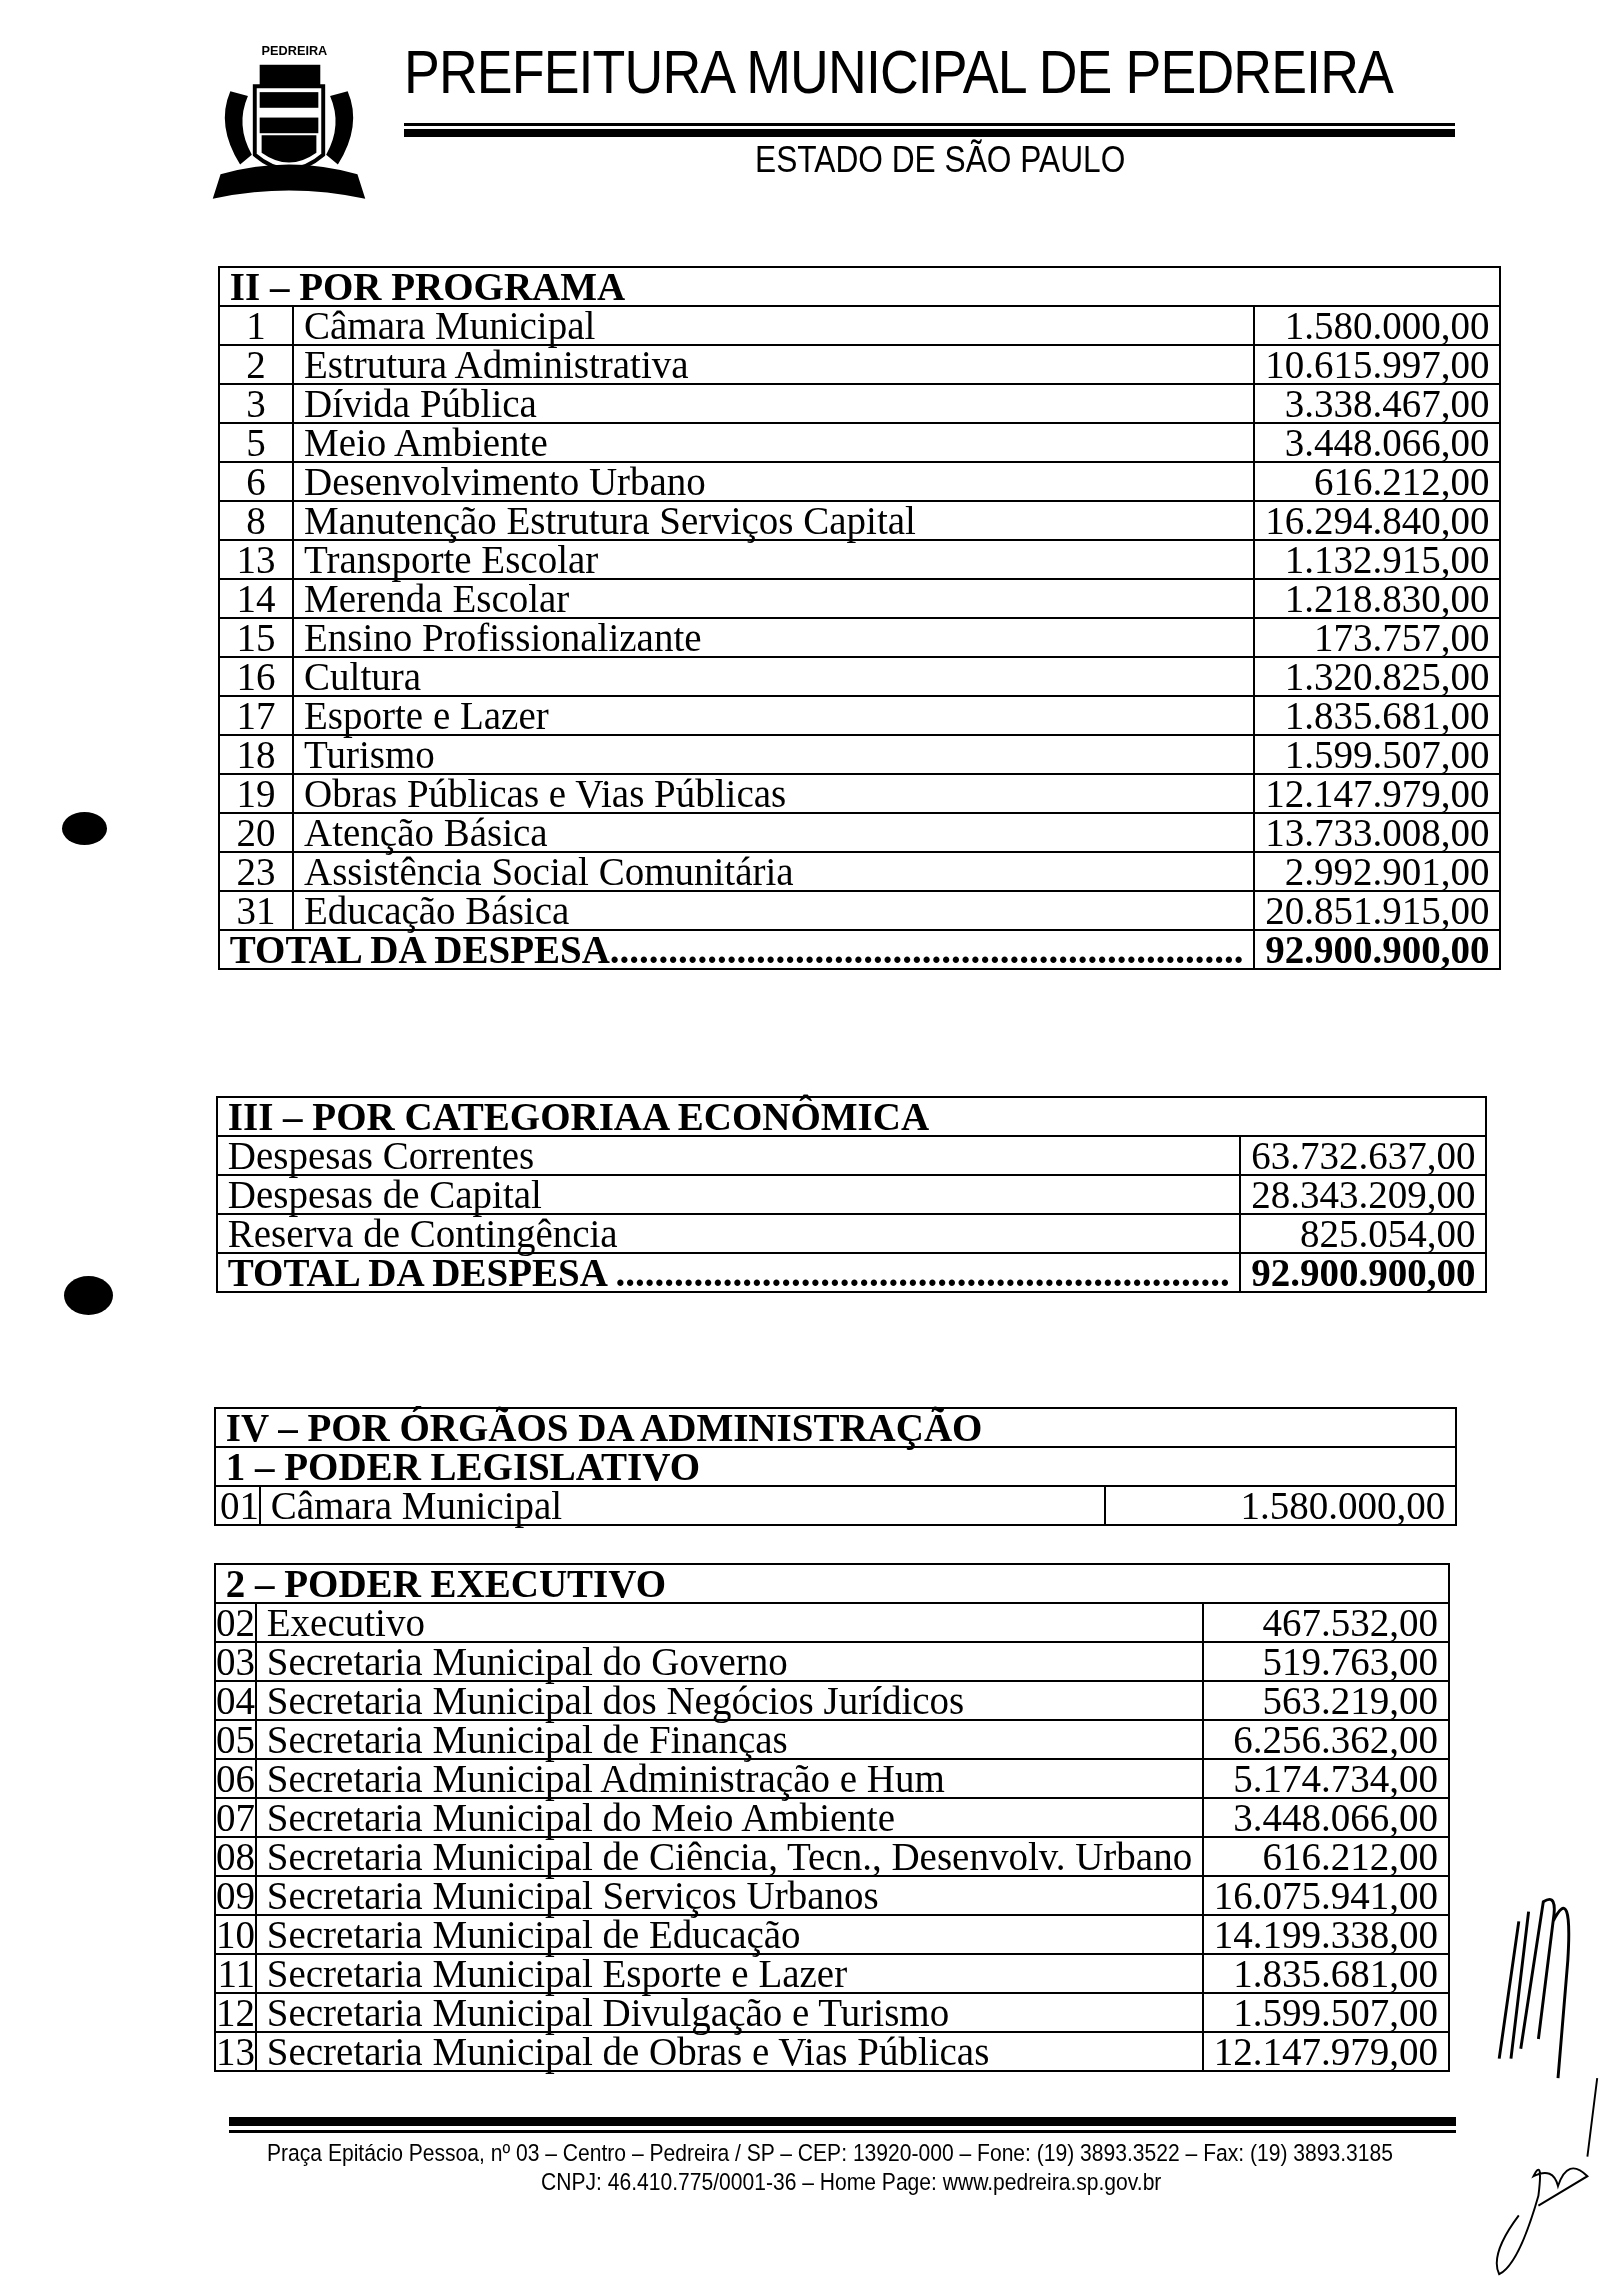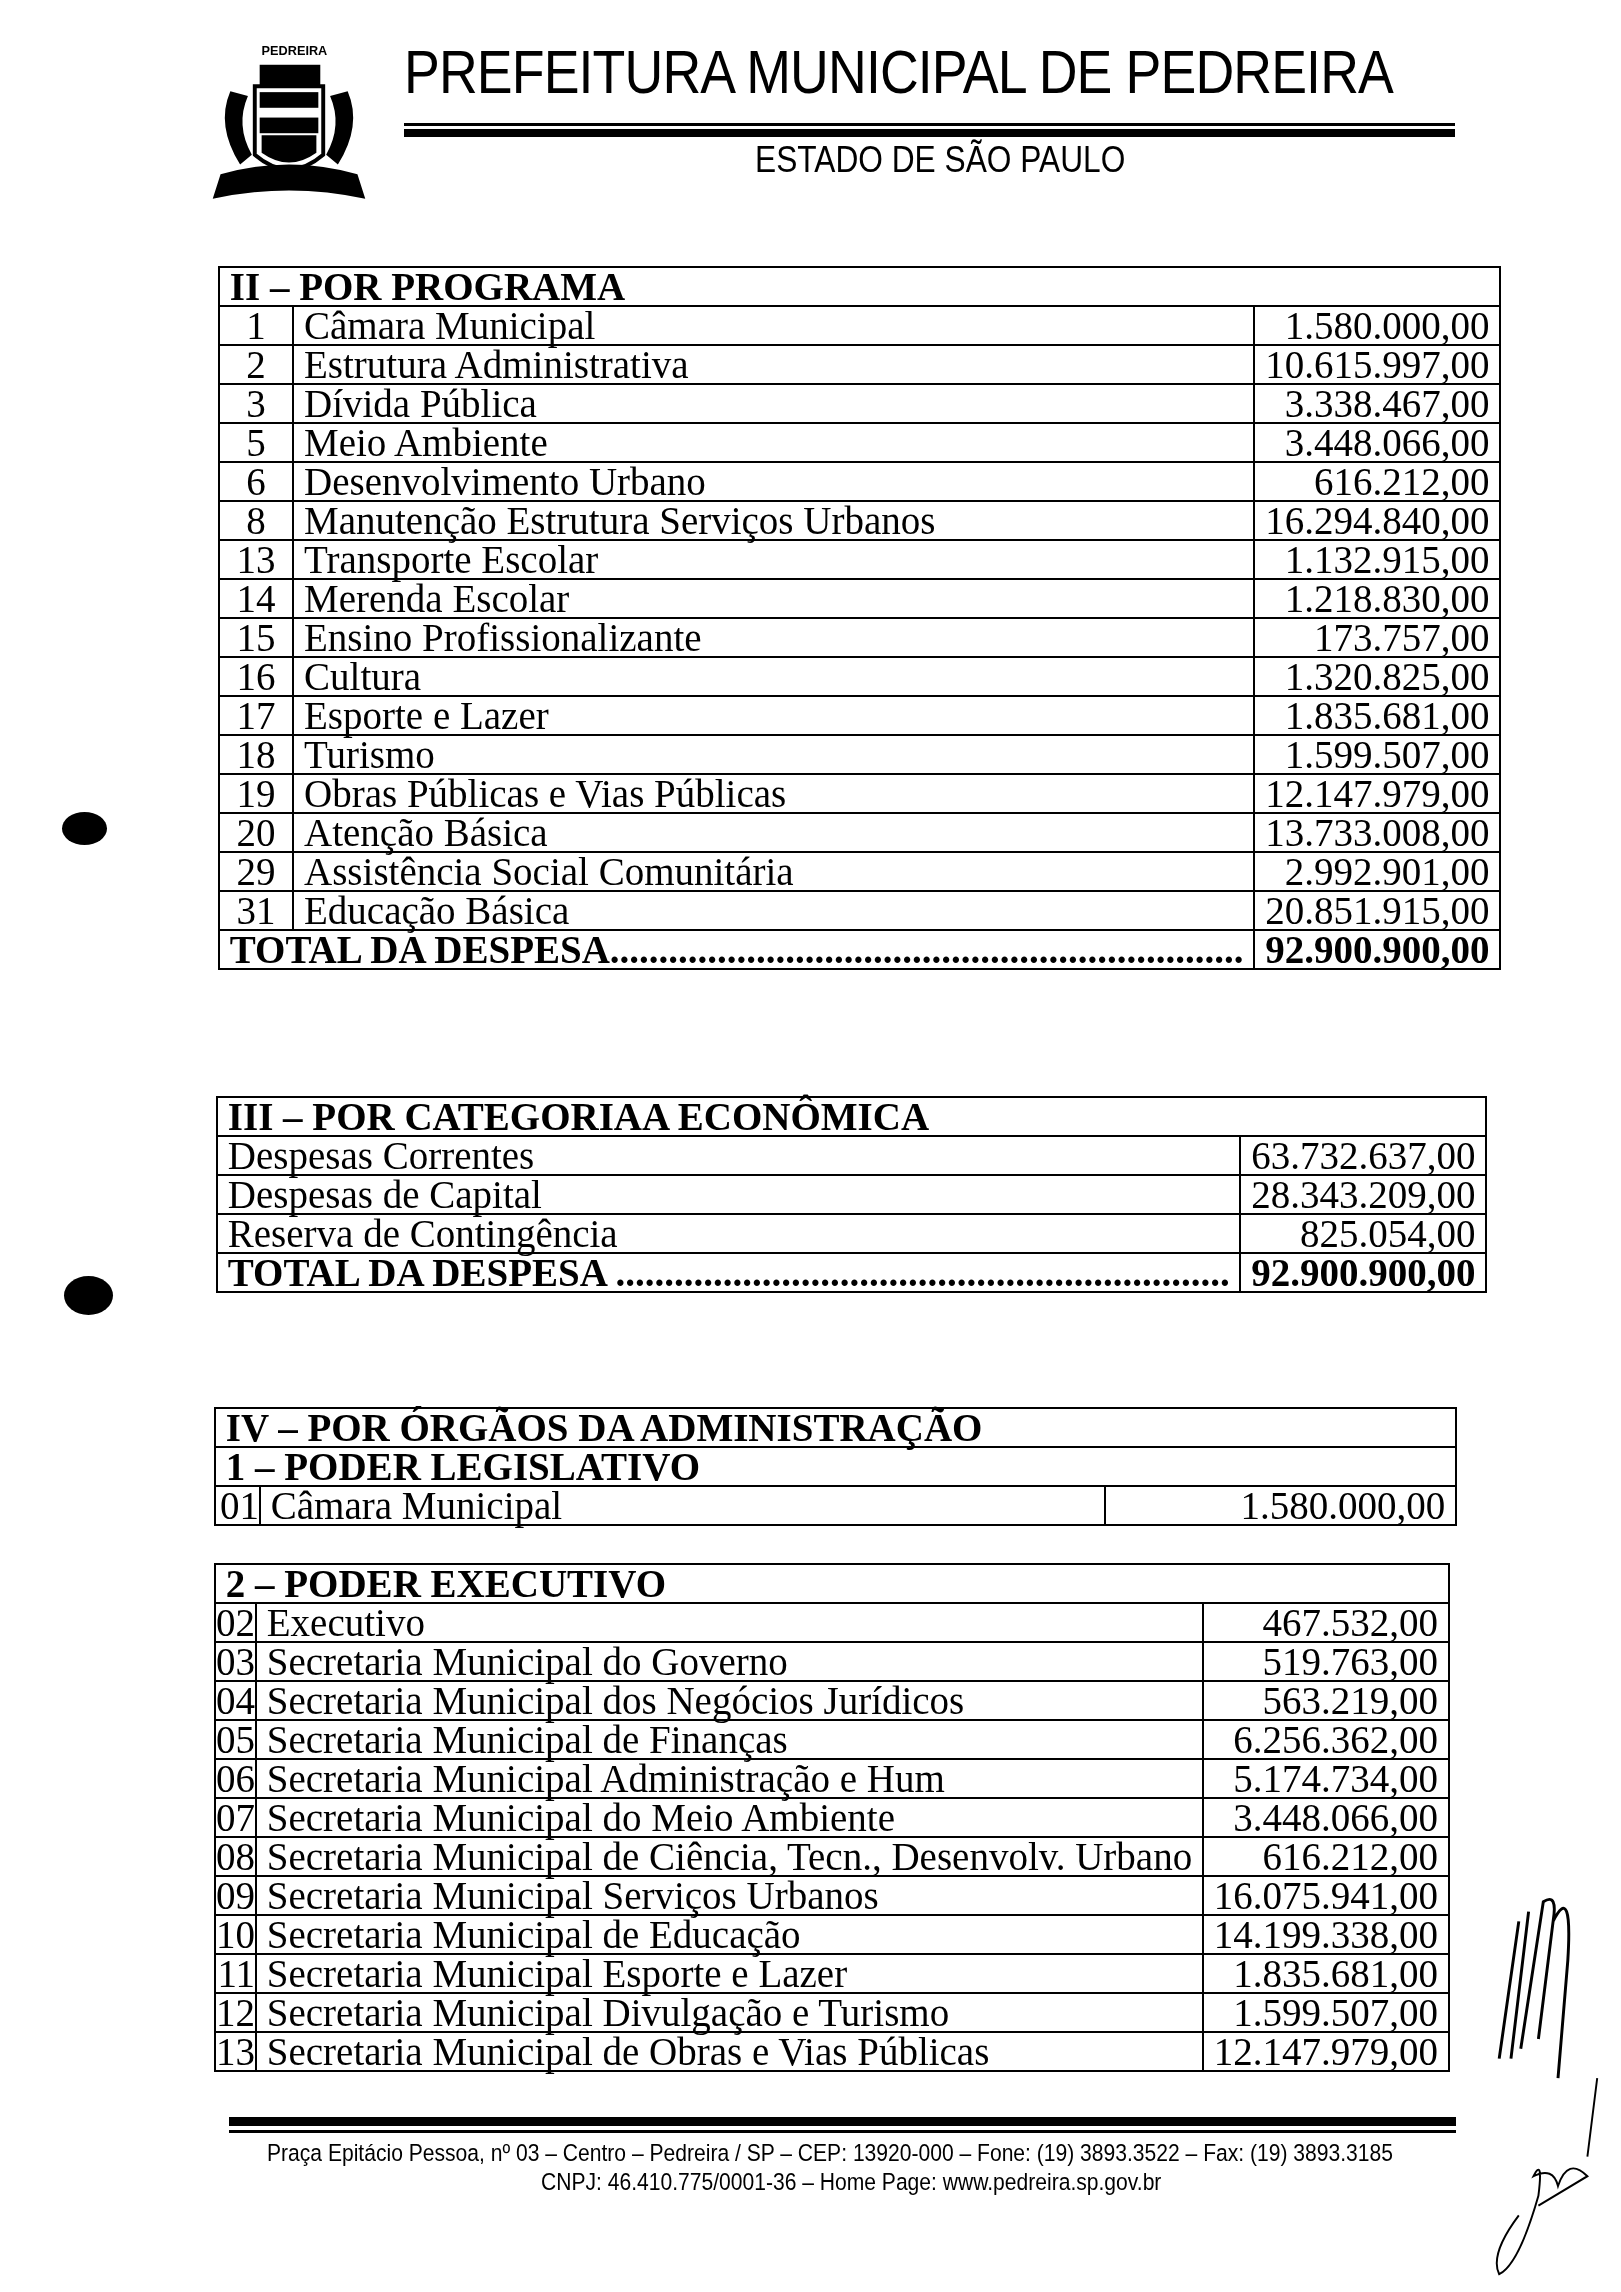--- a/index.html
+++ b/index.html
@@ -85,21 +85,21 @@
         <td class="desc">Meio Ambiente</td>
         <td class="val">3.448.066,00</td>
       </tr>
       <tr>
         <td class="num">6</td>
         <td class="desc">Desenvolvimento Urbano</td>
         <td class="val">616.212,00</td>
       </tr>
       <tr>
         <td class="num">8</td>
-        <td class="desc">Manutenção Estrutura Serviços Urbanos</td>
+        <td class="desc">Manutenção Estrutura Serviços Capital</td>
         <td class="val">16.294.840,00</td>
       </tr>
       <tr>
         <td class="num">13</td>
         <td class="desc">Transporte Escolar</td>
         <td class="val">1.132.915,00</td>
       </tr>
       <tr>
         <td class="num">14</td>
         <td class="desc">Merenda Escolar</td>
@@ -129,21 +129,21 @@
         <td class="num">19</td>
         <td class="desc">Obras Públicas e Vias Públicas</td>
         <td class="val">12.147.979,00</td>
       </tr>
       <tr>
         <td class="num">20</td>
         <td class="desc">Atenção Básica</td>
         <td class="val">13.733.008,00</td>
       </tr>
       <tr>
-        <td class="num">29</td>
+        <td class="num">23</td>
         <td class="desc">Assistência Social Comunitária</td>
         <td class="val">2.992.901,00</td>
       </tr>
       <tr>
         <td class="num">31</td>
         <td class="desc">Educação Básica</td>
         <td class="val">20.851.915,00</td>
       </tr>
       <tr>
         <td class="tot" colspan="2">TOTAL DA DESPESA.................................................................</td>

